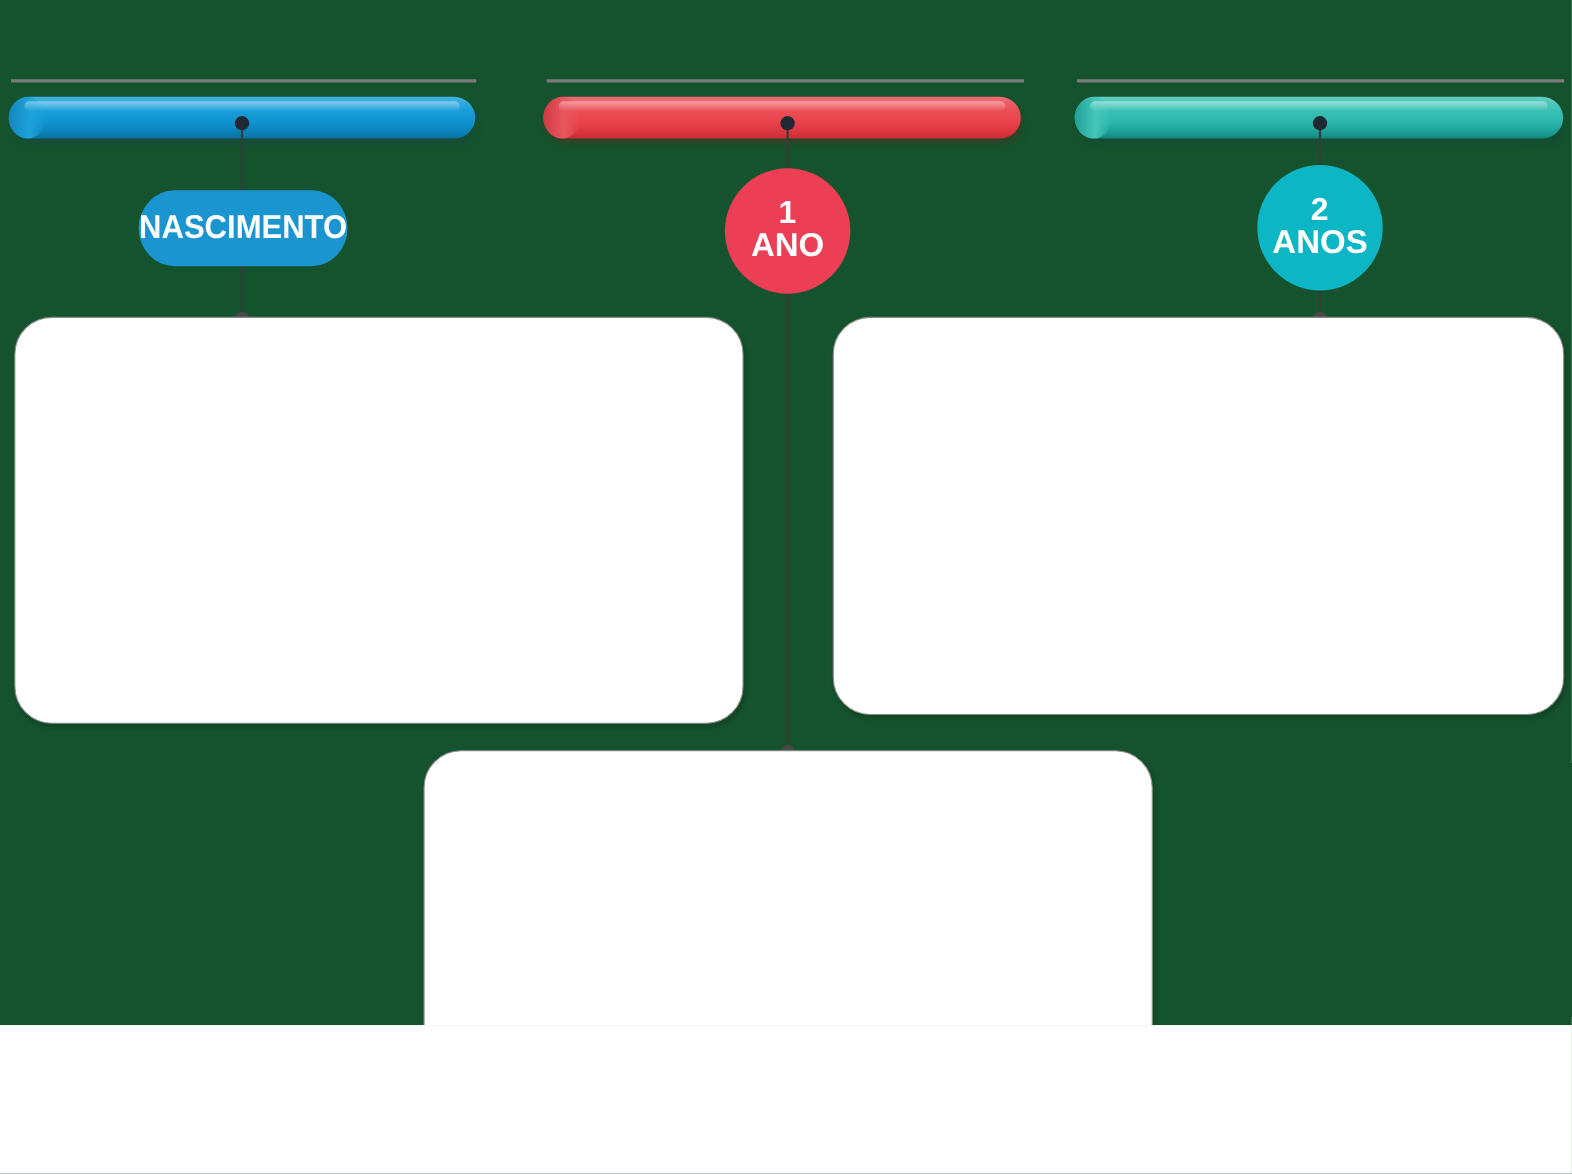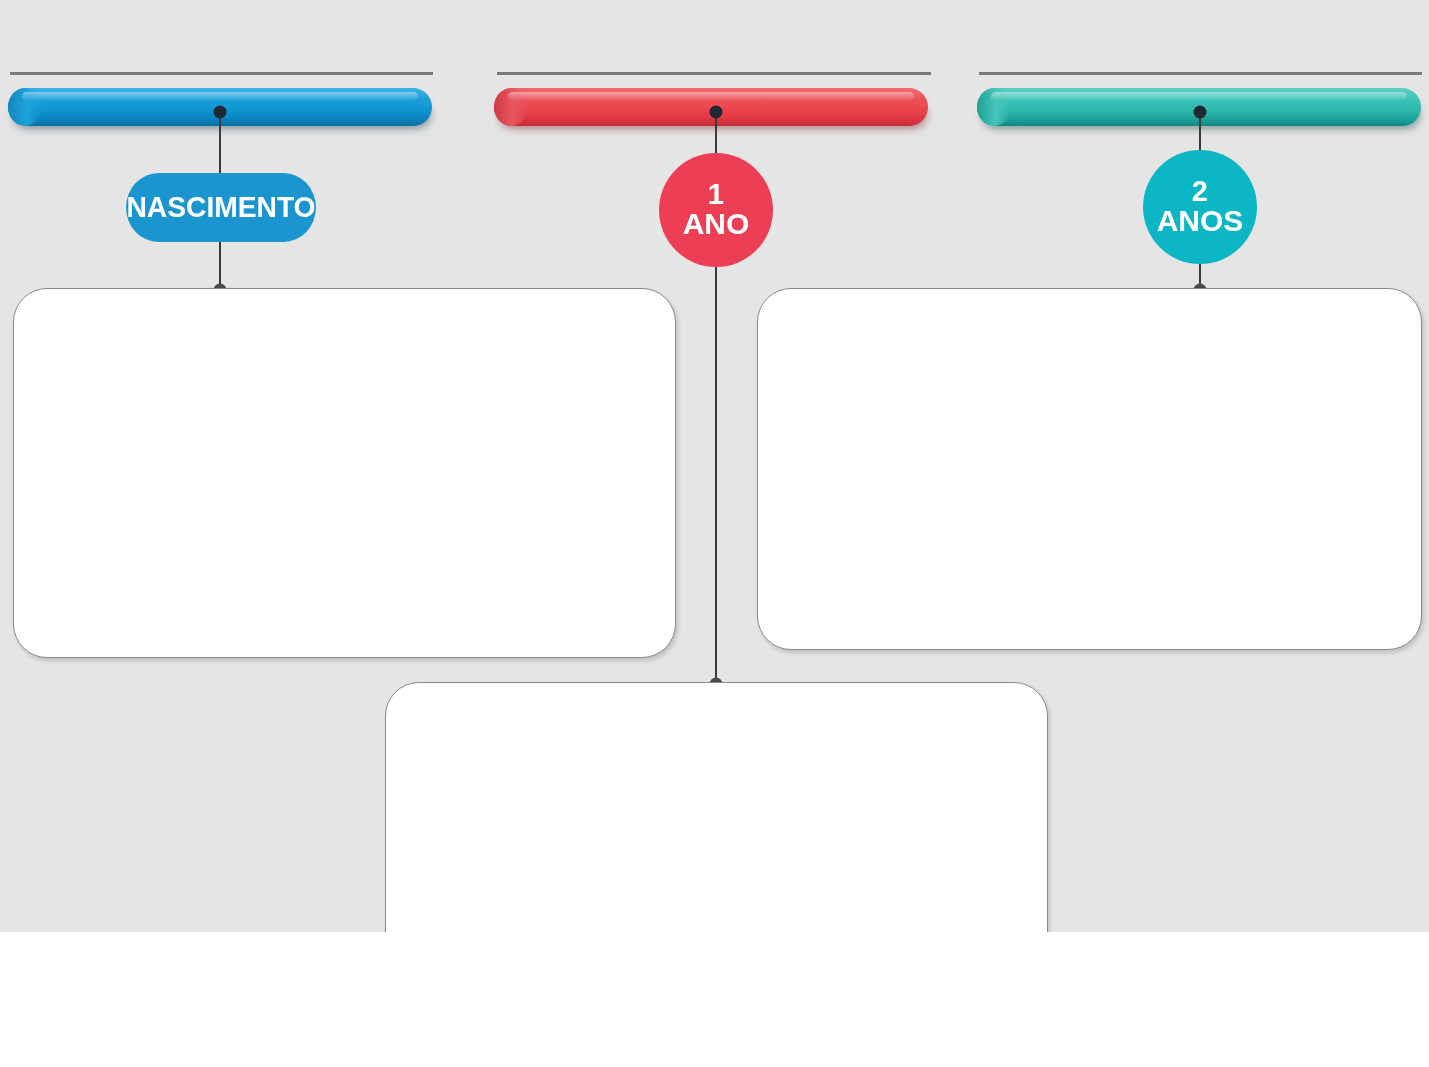--- a/index.html
+++ b/index.html
@@ -8,21 +8,21 @@
     padding: 0;
     background: #ffffff;
   }
   body {
     font-family: "Liberation Sans", sans-serif;
   }
   #stage {
     position: relative;
     width: 1429px;
     height: 932px;
-    background: #e5e5e5;
+    background: #14532d;
     overflow: hidden;
   }
 
   
   .rule {
     position: absolute;
     height: 3px;
     background: #7a7a7a;
     border-radius: 0;
   }

